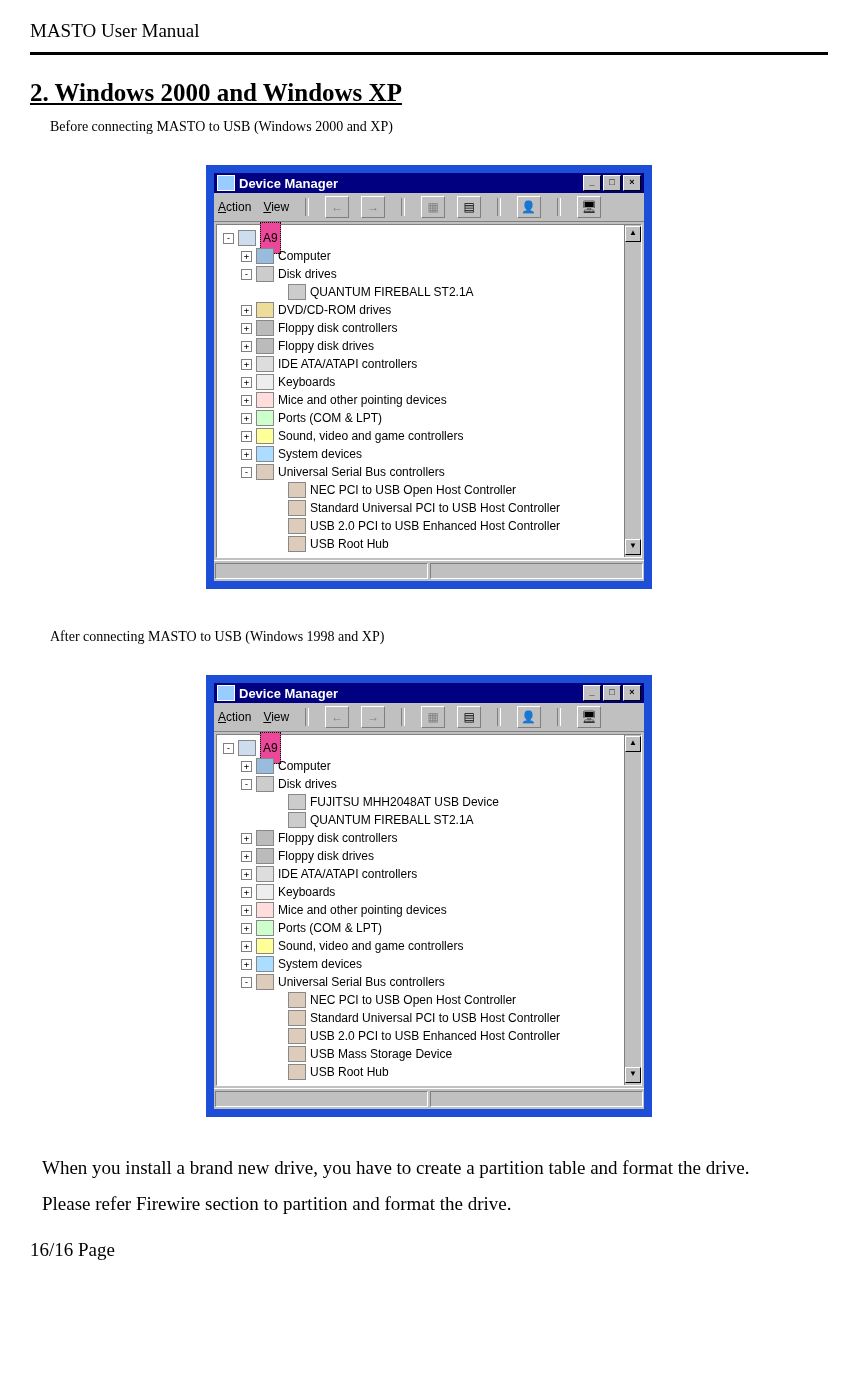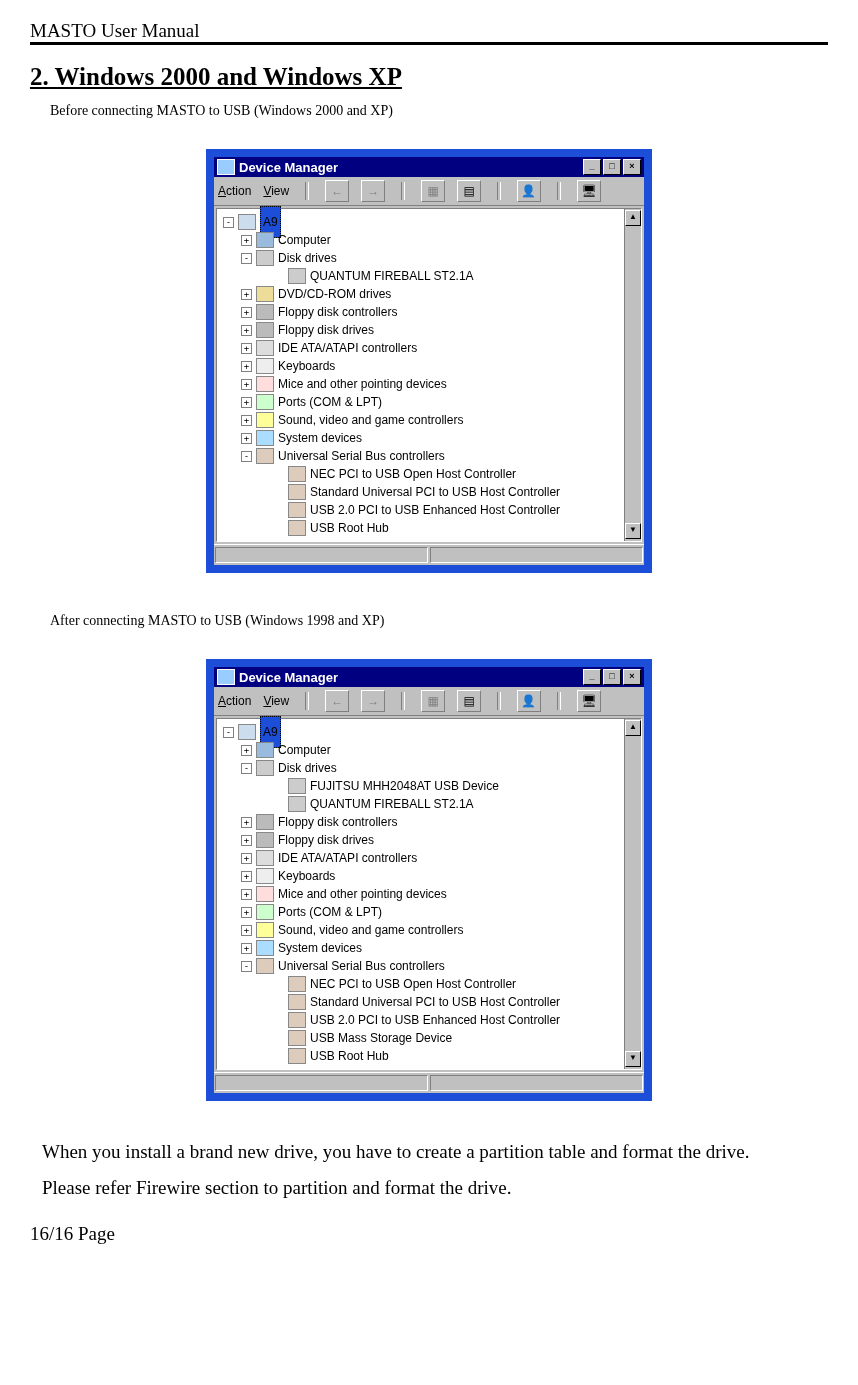--- a/index.html
+++ b/index.html
@@ -8,22 +8,22 @@
     font-family: "Times New Roman", serif;
     background: #fff;
     color: #000;
     width: 858px;
     box-sizing: border-box;
   }
   .page-header {
     display: flex;
     align-items: baseline;
     border-bottom: 3px solid #000;
-    padding-bottom: 0;
-    margin-bottom: 18px;
+    padding-bottom: 10px;
+    margin-bottom: 24px;
   }
   .page-header-left {
     font-size: 19px;
     flex: 0 0 auto;
   }
   .page-header-title {
     font-size: 32px;
     font-weight: bold;
     flex: 1;
     text-align: center;
@@ -193,21 +193,21 @@
     display: inline-block;
     flex: 0 0 auto;
     border: 1px solid #888;
     background: #eee;
     font-size: 9px;
     line-height: 12px;
     text-align: center;
   }
   .tree .label { font-size: 12px; }
   .tree .selected {
-    background: #1d4ed8;
+    background: #ec4899;
     border: 1px dotted #000;
     padding: 8px 2px;
     display: inline-block;
   }
 
   .icon.computer { background:#cde; }
   .icon.monitor { background:#9bd; }
   .icon.disk { background:#ccc; }
   .icon.cd { background:#ed9; }
   .icon.floppy { background:#bbb; }

